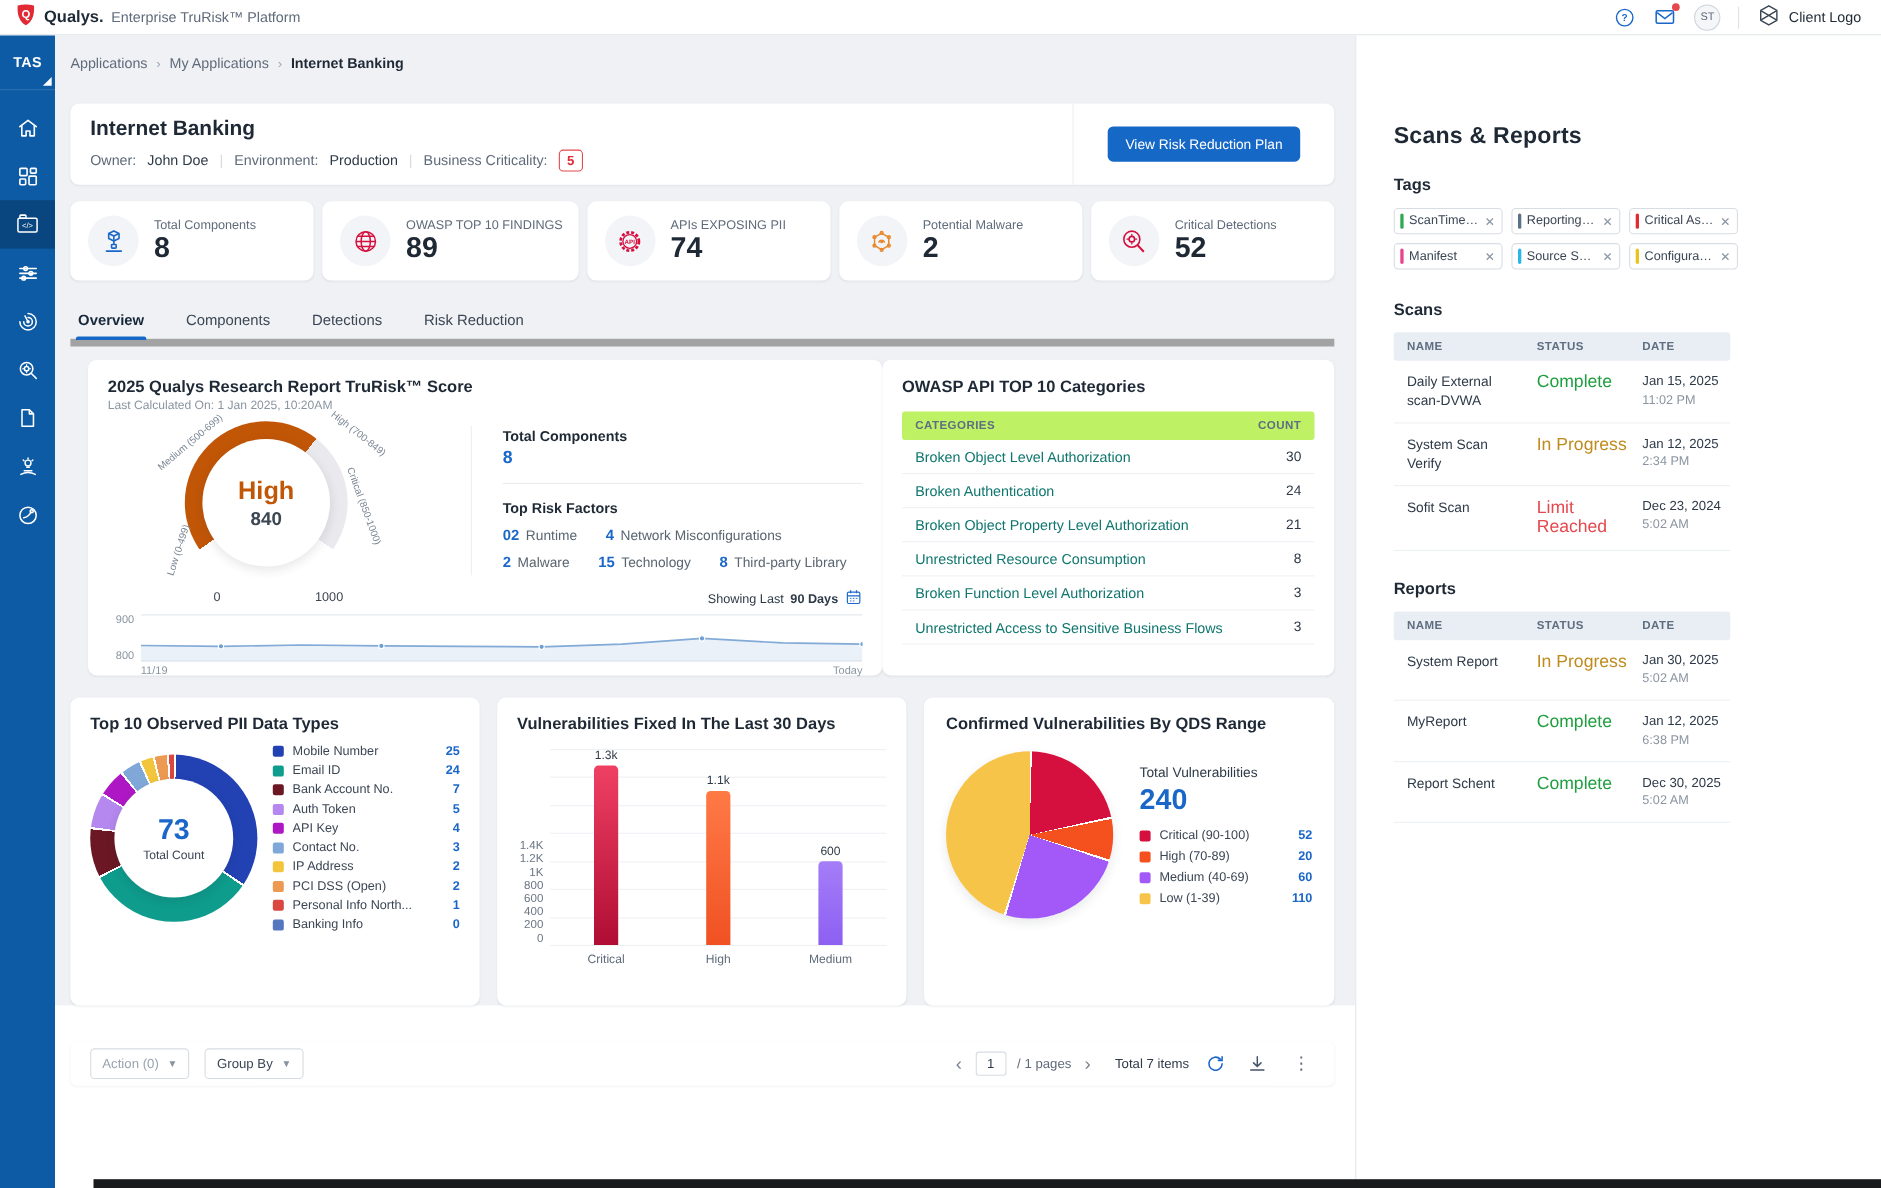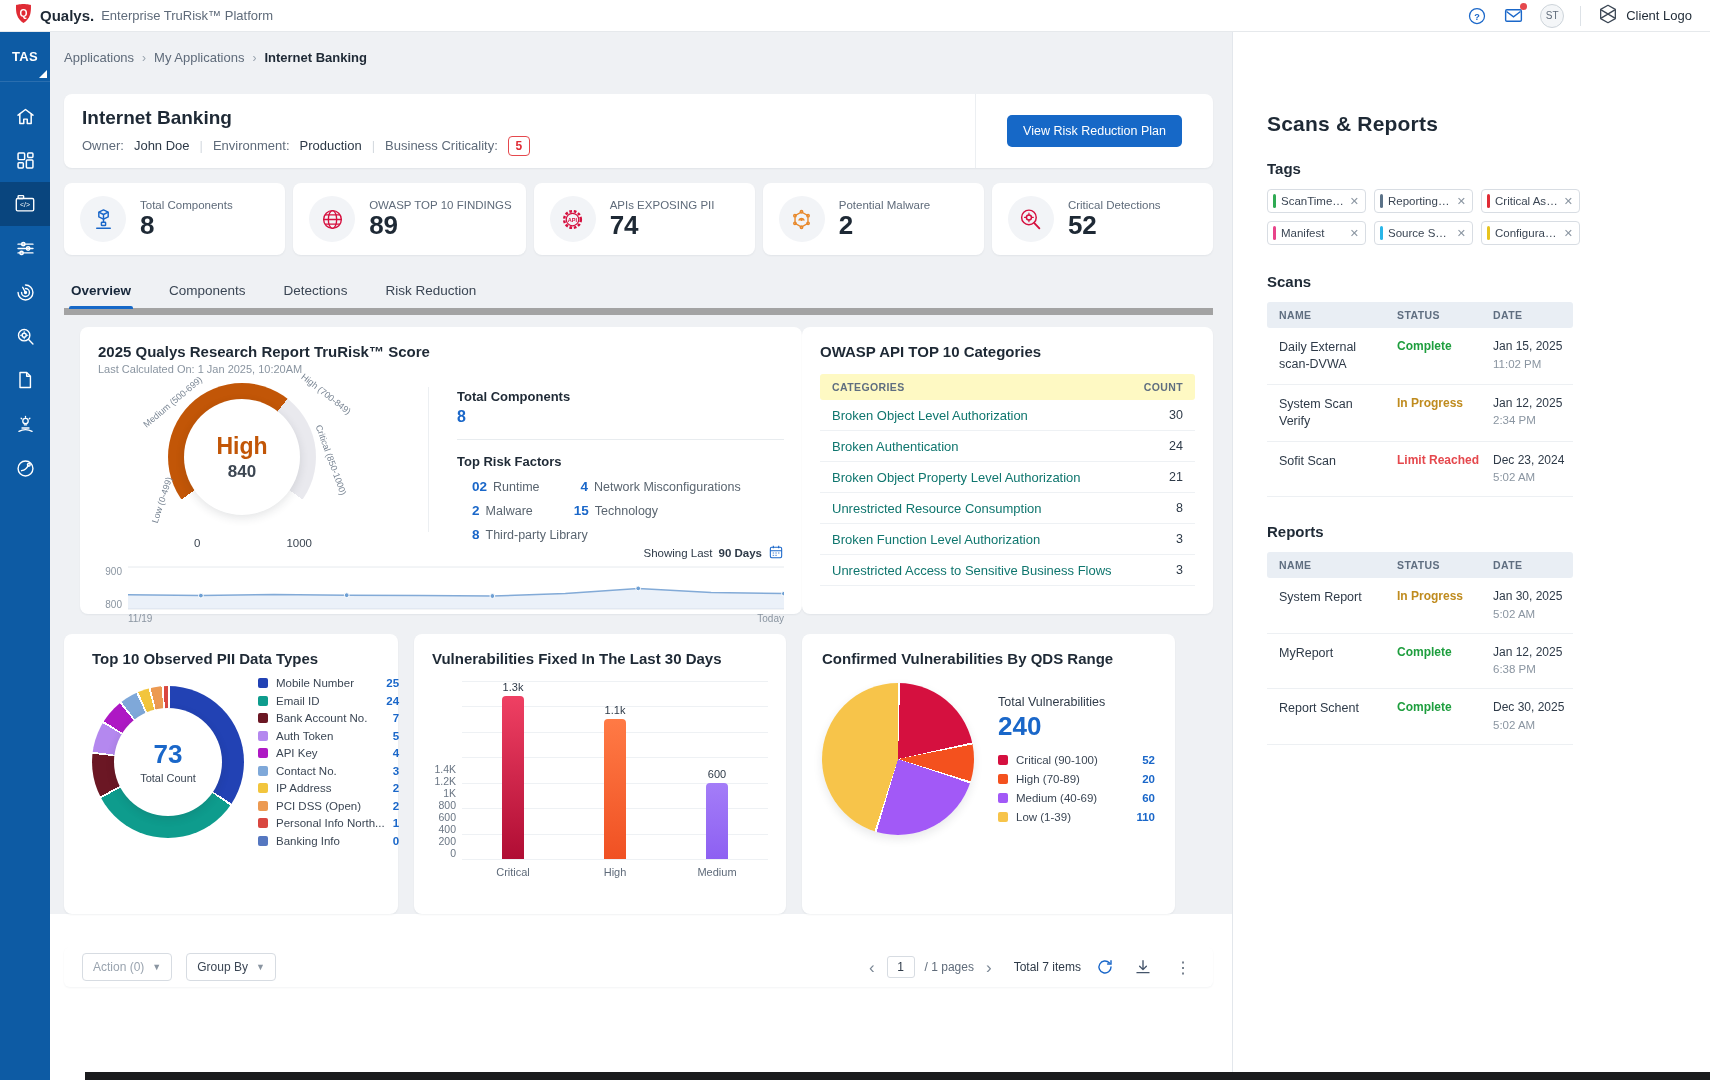--- a/index.html
+++ b/index.html
@@ -34,21 +34,21 @@
   .tags-wrap { display:flex; flex-wrap:wrap; gap:8px; margin-top:12px; width:320px; }
   .tag-chip { width:99px; height:24px; background:#fff; border:1px solid #d8dde3; border-radius:4px; display:flex; align-items:center; padding:0 6px 0 5px; gap:5px; cursor:pointer; }
   .tag-bar { width:3px; height:14px; border-radius:2px; flex:none; }
   .tag-label { flex:1; font-size:11.5px; color:#3b4654; white-space:nowrap; overflow:hidden; text-overflow:ellipsis; }
   .tag-x { font-size:11px; color:#8a95a1; cursor:pointer; flex:none; }
   .rp-table { width:306px; margin-top:12px; }
   .rp-thead { display:grid; grid-template-columns:118px 96px 92px; background:#e9eef4; border-radius:3px; padding:7px 0 7px 12px; }
   .rp-th { font-size:10.5px; font-weight:bold; color:#5f6e80; letter-spacing:.4px; }
   .rp-row { display:grid; grid-template-columns:118px 96px 92px; padding:11px 0 11px 12px; border-bottom:1px solid #edf0f3; }
   .rp-name { font-size:12.5px; color:#2e3a48; line-height:1.35; padding-right:10px; }
-  .rp-status { font-size:12px; font-weight:bold; }
+  .rp-status { font-size:16px; font-weight:normal; }
   .rp-date { font-size:12px; color:#2e3a48; line-height:1.3; }
   .rp-time { display:block; font-size:11.5px; color:#8a95a1; margin-top:2px; }
 
   
   .content { position:absolute; top:32px; left:50px; width:1182px; height:1048px; overflow:hidden; }
   .bottom-white { position:absolute; left:0; right:0; top:882px; bottom:0; background:#fff; }
   .inner { position:relative; margin-left:14px; width:1149px; }
   .crumbs { display:flex; align-items:center; gap:8px; margin-top:18px; font-size:13px; color:#5f6b7a; }
   .crumb { cursor:pointer; }
   .crumb-sep { color:#9aa4af; font-size:12px; }
@@ -96,39 +96,39 @@
   .g-crit { top:72px; right:-52px; transform:rotate(70deg); }
   .g-low { bottom:26px; left:-30px; transform:rotate(-72deg); }
   .g-min { position:absolute; bottom:-18px; left:26px; font-size:11.5px; color:#3c4652; }
   .g-max { position:absolute; bottom:-18px; right:4px; font-size:11.5px; color:#3c4652; }
   .tr-divider { width:1px; background:#eceff2; margin:4px 0 10px; }
   .tr-right { flex:1; padding:6px 0 0 28px; }
   .tr-label { font-size:13px; font-weight:bold; color:#1e2935; }
   .tr-num { font-size:16px; font-weight:bold; color:#1a67c9; margin-top:4px; }
   .tr-hr { border:none; border-top:1px solid #e8ecef; margin:13px 0 14px; }
   .factors { display:flex; flex-wrap:wrap; column-gap:26px; row-gap:9px; margin-top:10px; max-width:330px; }
-  .factor { display:flex; align-items:baseline; gap:6px; font-size:12.5px;margin-left:15px; }
+  .factor { display:flex; align-items:baseline; gap:6px; font-size:12.5px; }
   .factor b { color:#1a67c9; font-size:13.5px; }
   .factor span { color:#5a6570; }
   .showing { display:flex; justify-content:flex-end; align-items:center; gap:6px; font-size:11.5px; color:#2e3a48; margin-top:2px; }
   .showing b { font-weight:bold; }
   .trend-zone { display:flex; gap:6px; margin-top:4px; }
   .trend-y { display:flex; flex-direction:column; justify-content:space-between; height:44px; font-size:10px; color:#8a95a1; text-align:right; width:24px; flex:none; }
   .trend-plot { flex:1; }
   .trend-x { display:flex; justify-content:space-between; font-size:10px; color:#8a95a1; margin:3px 0 0 30px; }
 
   .owasp-card { width:411px; height:287px; padding:16px 18px; }
-  .owasp-thead { display:flex; justify-content:space-between; background:#fef9c3; border-radius:3px; padding:7px 12px; margin-top:14px; }
+  .owasp-thead { display:flex; justify-content:space-between; background:#bef264; border-radius:3px; padding:7px 12px; margin-top:14px; }
   .owasp-th { font-size:10.5px; font-weight:bold; color:#5f6e80; letter-spacing:.4px; }
   .owasp-row { display:flex; justify-content:space-between; padding:7.5px 12px; border-bottom:1px solid #eef1f4; }
   .owasp-cat { font-size:13px; color:#0f766e; }
   .owasp-cnt { font-size:12.5px; color:#2e3a48; }
 
   .bottom-row { display:flex; gap:16px; margin-top:20px; position:relative; z-index:1; }
-  .pii-card { width:334px; height:280px; padding:16px 28px; }
+  .pii-card { width:372px; height:280px; padding:16px 18px; }
   .pii-body { display:flex; align-items:center; gap:14px; margin-top:10px; }
   .donut { position:relative; width:152px; height:152px; border-radius:50%; flex:none; }
   .donut-hole { position:absolute; inset:22px; background:#fff; border-radius:50%; box-shadow:0 3px 9px rgba(30,41,53,.14); display:flex; flex-direction:column; align-items:center; justify-content:center; }
   .donut-val { font-size:26px; font-weight:bold; color:#1a67c9; }
   .donut-lab { font-size:11px; color:#3b4654; margin-top:2px; }
   .pii-legend { flex:1; display:flex; flex-direction:column; gap:5.5px; }
   .leg-row { display:flex; align-items:center; gap:8px; }
   .leg-sw { width:10px; height:10px; border-radius:2px; flex:none; }
   .leg-lab { flex:1; font-size:11.5px; color:#3b4654; white-space:nowrap; overflow:hidden; text-overflow:ellipsis; }
   .leg-val { font-size:11.5px; font-weight:bold; color:#1a67c9; }

